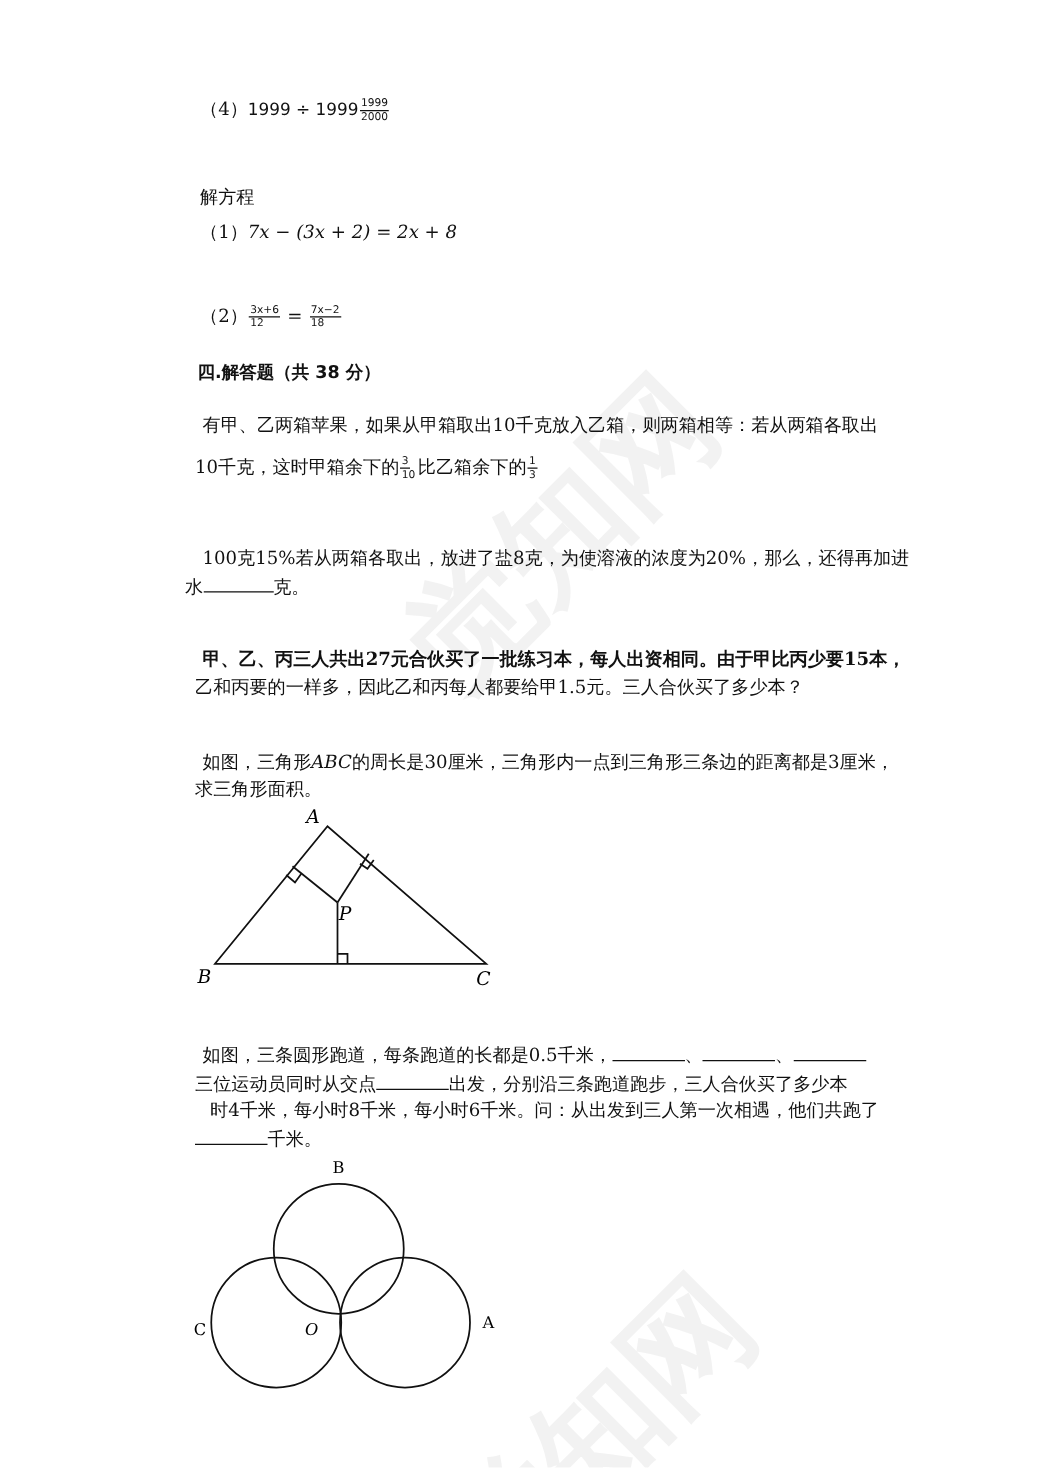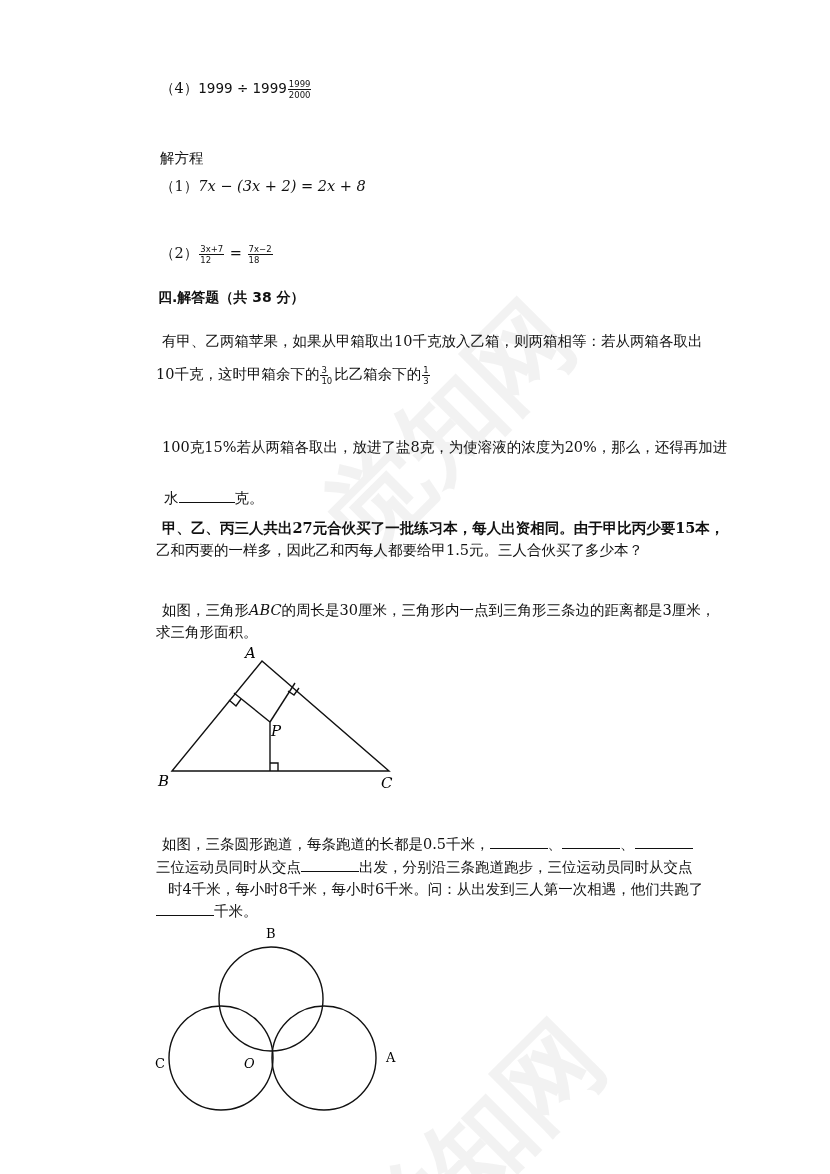--- a/index.html
+++ b/index.html
@@ -33,21 +33,21 @@
 </div>
 
 <div class="abs t" style="left:160px; top:148px;">解方程</div>
 
 <div class="abs t" style="left:160px; top:176px;">
   <span>（1）</span><span class="m">7x − (3x + 2) = 2x + 8</span>
 </div>
 
 <div class="abs t" style="left:160px; top:243px;">
   <span>（2）</span><span class="frac">
-      <span class="n">3x+7</span>
+      <span class="n">3x+6</span>
       <span class="d">12</span>
     </span>
   <span>=</span>
   <span class="frac">
       <span class="n">7x−2</span>
       <span class="d">18</span>
     </span>
 </div>
 
 <div class="abs bold" style="left:158px; top:289px;">四.解答题（共 38 分）</div>
@@ -57,21 +57,21 @@
   <span>10千克，这时甲箱余下的</span><span class="frac">
       <span class="n">3</span>
       <span class="d">10</span>
     </span><span>比乙箱余下的</span><span class="frac">
       <span class="n">1</span>
       <span class="d">3</span>
     </span>
 </div>
 
 <div class="abs t" style="left:162px; top:437px;">100克15%若从两箱各取出，放进了盐8克，为使溶液的浓度为20%，那么，还得再加进</div>
-<div class="abs t" style="left:164px; top:459px;margin-top:29px;">
+<div class="abs t" style="left:148px; top:459px;">
   <span>水</span><span class="blank" style="width:56px;"></span><span>克。</span>
 </div>
 
 <div class="abs t" style="left:162px; top:518px;font-weight:bold;">甲、乙、丙三人共出27元合伙买了一批练习本，每人出资相同。由于甲比丙少要15本，</div>
 <div class="abs t" style="left:156px; top:540px;">乙和丙要的一样多，因此乙和丙每人都要给甲1.5元。三人合伙买了多少本？</div>
 
 <div class="abs t" style="left:162px; top:600px;">
   <span>如图，三角形</span><span class="m">ABC</span><span>的周长是30厘米，三角形内一点到三角形三条边的距离都是3厘米，</span>
 </div>
 <div class="abs t" style="left:156px; top:622px;">求三角形面积。</div>
@@ -90,21 +90,21 @@
   <text x="95" y="18" font-size="15" font-style="italic">A</text>
   <text x="8" y="146" font-size="15" font-style="italic">B</text>
   <text x="231" y="148" font-size="15" font-style="italic">C</text>
   <text x="121" y="96" font-size="15" font-style="italic">P</text>
 </svg>
 
 <div class="abs t" style="left:162px; top:834px;">
   <span>如图，三条圆形跑道，每条跑道的长都是0.5千米，</span><span class="blank" style="width:58px;"></span><span>、</span><span class="blank" style="width:58px;"></span><span>、</span><span class="blank" style="width:58px;"></span>
 </div>
 <div class="abs t" style="left:156px; top:857px;">
-  <span>三位运动员同时从交点</span><span class="blank" style="width:58px;"></span><span>出发，分别沿三条跑道跑步，三位运动员同时从交点</span>
+  <span>三位运动员同时从交点</span><span class="blank" style="width:58px;"></span><span>出发，分别沿三条跑道跑步，三人合伙买了多少本</span>
 </div>
 <div class="abs t" style="left:168px; top:879px;">时4千米，每小时8千米，每小时6千米。问：从出发到三人第一次相遇，他们共跑了</div>
 <div class="abs t" style="left:156px; top:901px;">
   <span class="blank" style="width:58px;"></span><span>千米。</span>
 </div>
 
 <svg class="abs" width="260" height="200" style="left:150px; top:920px;" viewBox="0 0 260 200">
   <g stroke="#111" stroke-width="1.4" fill="none">
     <circle cx="121" cy="79" r="52"></circle>
     <circle cx="71" cy="138" r="52"></circle>

